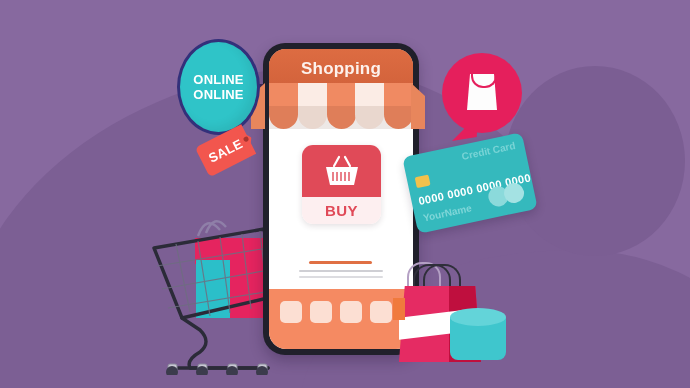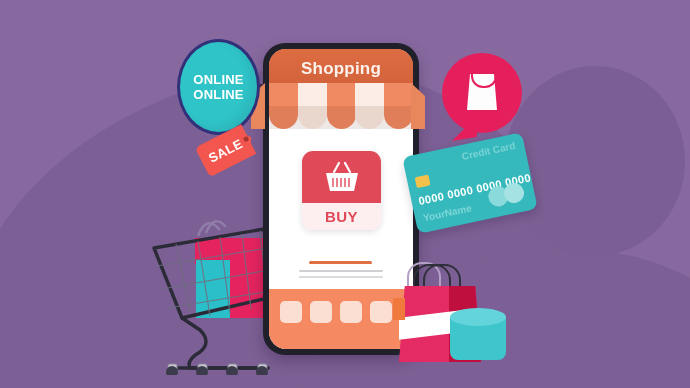--- a/index.html
+++ b/index.html
@@ -53,21 +53,20 @@
   .sc-c{background:#fbece5;}
   .awning-shade{position:absolute;left:0;top:23px;width:144px;height:23px;background:rgba(80,30,10,.10);pointer-events:none;}
   .awning-fold-l{position:absolute;left:-12px;top:34px;width:14px;height:46px;background:#e8865c;clip-path:polygon(100% 0,100% 100%,0 100%,0 28%);}
   .awning-fold-r{position:absolute;left:142px;top:34px;width:14px;height:46px;background:#e8865c;clip-path:polygon(0 0,0 100%,100% 100%,100% 28%);}
 
   
   .buy-card{
     position:absolute;left:33px;top:96px;width:79px;height:79px;
     background:#fff;border-radius:11px;overflow:hidden;
     box-shadow:0 2px 6px rgba(60,30,40,.14);
-    margin-top:6px;
   }
   .buy-top{position:absolute;left:0;top:0;width:79px;height:52px;background:#e04a58;display:flex;align-items:center;justify-content:center;}
   .buy-bottom{position:absolute;left:0;top:52px;width:79px;height:27px;background:#fdeff0;display:flex;align-items:center;justify-content:center;}
   .buy-label{color:#e04a58;font-size:15px;font-weight:700;letter-spacing:.5px;}
 
   
   .ln-orange{position:absolute;left:40px;top:212px;width:63px;height:3px;background:#e07044;border-radius:2px;}
   .ln-grey1{position:absolute;left:30px;top:221px;width:84px;height:2px;background:#cfcfd4;border-radius:2px;}
   .ln-grey2{position:absolute;left:30px;top:227px;width:84px;height:2px;background:#dcdce0;border-radius:2px;}
 

